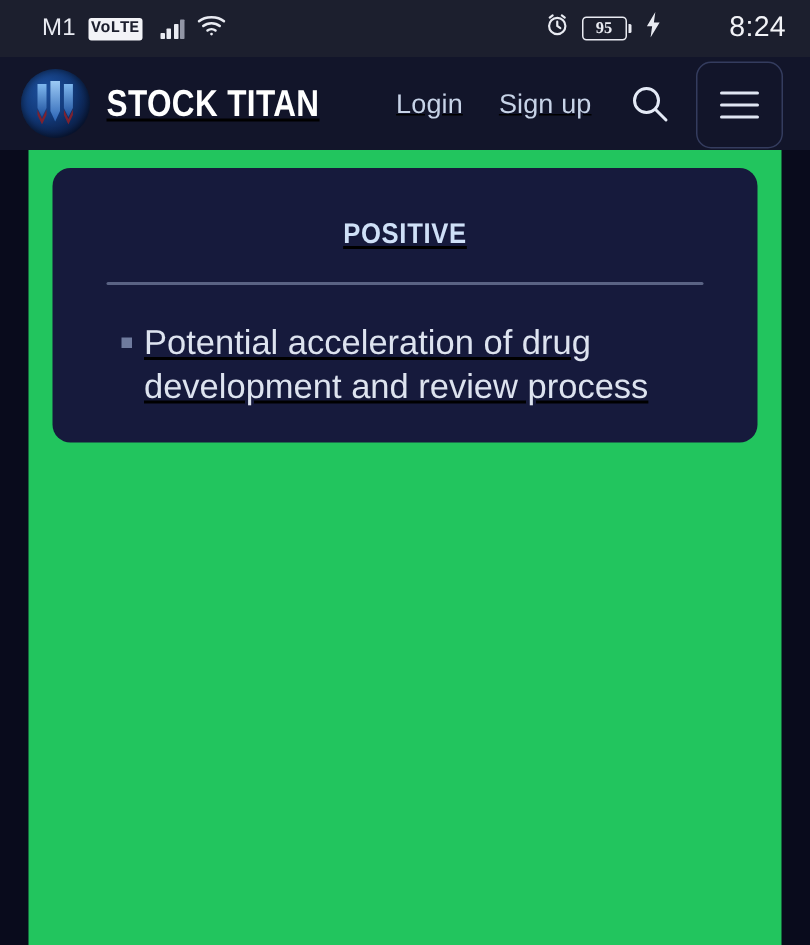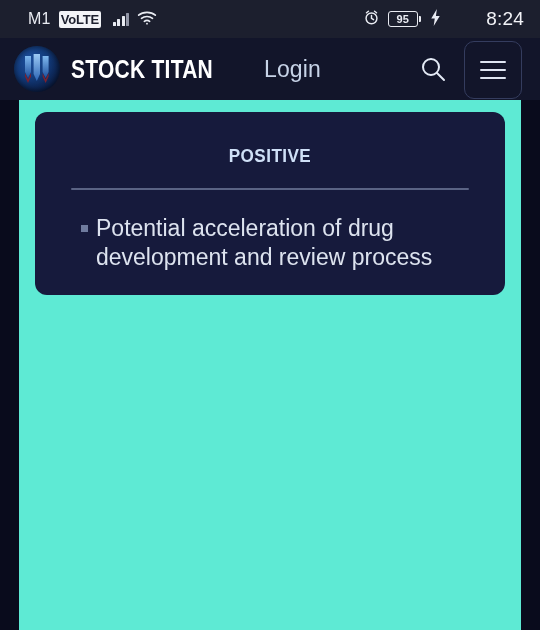--- a/index.html
+++ b/index.html
@@ -40,45 +40,46 @@
     gap: 8px;
   }
   .carrier {
     color: #e9ebf2;
     font-size: 16px;
     letter-spacing: .2px;
   }
   .volte-badge {
     background: #f2f3f7;
     color: #1c1f2e;
-    font-size: 13px;
+    font-size: 11px;
     font-weight: bold;
     line-height: 1;
     padding: 2px 2px;
     border-radius: 2px;
     letter-spacing: -.2px;
-    font-family: Liberation Sans, sans-serif;
+    font-family: Liberation Mono, monospace;
   }
   .sig-bars {
     display: flex;
     align-items: flex-end;
     gap: 1.5px;
     height: 14px;
     margin-left: 4px;
   }
   .sig-bars i { width: 3px; background: #e9ebf2; border-radius: .5px; display: block; }
   .sig-bars i:nth-child(1){ height: 4px; }
   .sig-bars i:nth-child(2){ height: 7px; }
   .sig-bars i:nth-child(3){ height: 10px; }
   .sig-bars i:nth-child(4){ height: 13px; background:#9296a6; }
   .wifi-ico { width: 20px; height: 15px; }
   .alarm-ico { width: 17px; height: 17px; }
   .battery {
     display: flex;
     align-items: center;
+    font-family: Liberation Serif, serif;
   }
   .batt-body {
     border: 1.6px solid #e9ebf2;
     border-radius: 3px;
     height: 16px;
     min-width: 30px;
     display: flex;
     align-items: center;
     justify-content: center;
     padding: 0 2px;
@@ -90,20 +91,21 @@
 
   
   .site-header {
     position: relative;
     height: 62px;
     background: #12152a;
     display: flex;
     align-items: center;
     padding: 0 18px 0 14px;
     gap: 0;
+    text-decoration: underline;
   }
   .brand {
     display: flex;
     align-items: center;
     gap: 11px;
   }
   .logo-circle {
     width: 46px;
     height: 46px;
     border-radius: 50%;
@@ -125,21 +127,21 @@
     font-family: "Liberation Sans Narrow", "Liberation Sans", sans-serif;
   }
   .nav-links {
     display: flex;
     align-items: center;
     gap: 24px;
     margin-left: 24px;
   }
   .nav-link {
     color: #c7d3e7;
-    font-size: 23px;
+    font-size: 18px;
     letter-spacing: .1px;
     white-space: nowrap;
     cursor: pointer;
   }
   .header-right {
     margin-left: auto;
     display: flex;
     align-items: center;
     gap: 12px;
   }
@@ -173,22 +175,23 @@
   
   .page-wrap {
     position: relative;
     height: 530px;
     background: #090b1c;
     padding: 0 19px;
   }
   .content-col {
     position: relative;
     height: 100%;
-    background: #5eead4;
+    background: #22c55e;
     padding: 12px 16px 0 16px;
+    text-decoration: underline;
   }
 
   .card {
     border-radius: 12px;
     padding: 26px 0 22px 0;
   }
   .card.positive {
     background: #161a3c;
     margin-bottom: 24px;
   }
@@ -307,20 +310,21 @@
           <path d="M19.6 2 H25.6 V18 L22.6 24 L19.6 18 Z" fill="url(#lg1)"></path>
           <path d="M2 19 L5 25.4 L8 19 L8 22.6 L5 29 L2 22.6 Z" fill="#7d2230"></path>
           <path d="M19.6 19 L22.6 25.4 L25.6 19 L25.6 22.6 L22.6 29 L19.6 22.6 Z" fill="#7d2230"></path>
         </svg>
       </span>
       <span class="brand-name">STOCK TITAN</span>
     </div>
 
     <div class="nav-links">
       <span class="nav-link">Login</span>
+      <span class="nav-link">Sign up</span>
     </div>
 
     <div class="header-right">
       <span class="search-btn">
         <svg width="28" height="28" viewBox="0 0 28 28" fill="none" stroke="#e4eaf6" stroke-width="2" stroke-linecap="round">
           <circle cx="12" cy="12" r="8"></circle>
           <path d="M18 18 L25 25"></path>
         </svg>
       </span>
       <span class="menu-btn">

